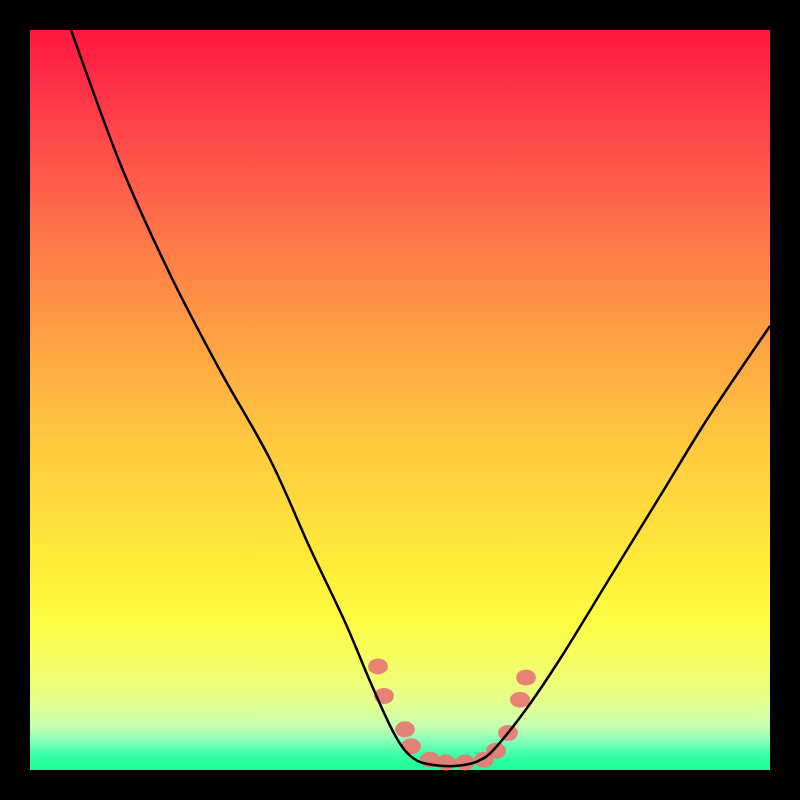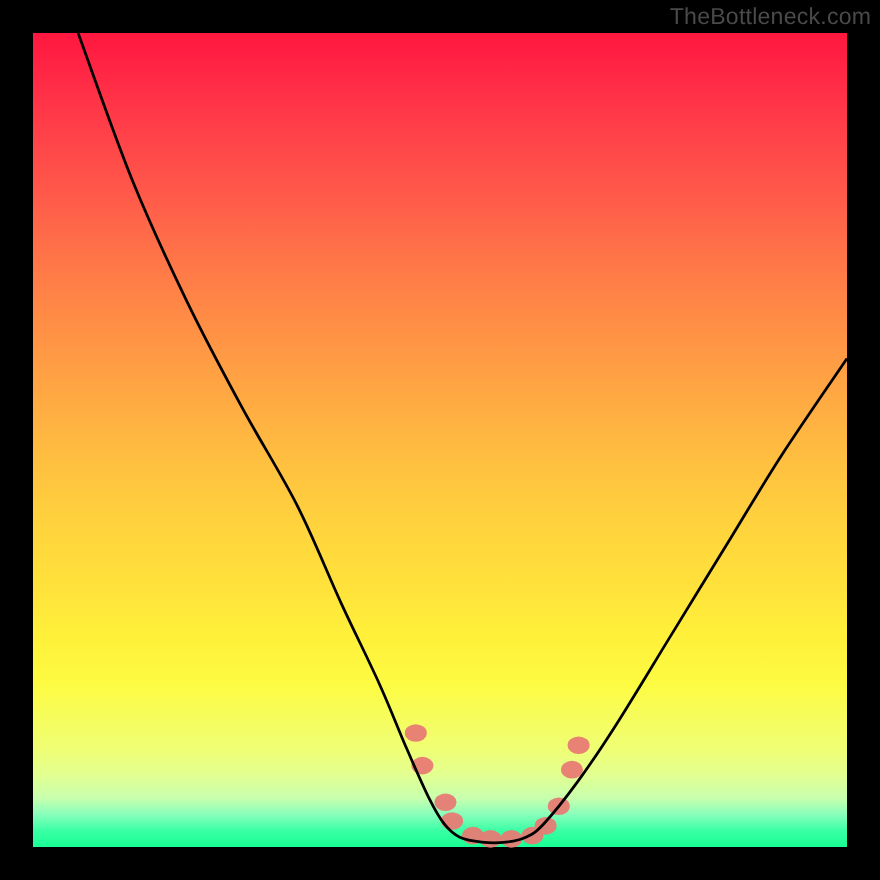--- a/index.html
+++ b/index.html
@@ -75,14 +75,13 @@
         <ellipse cx="465" cy="762.6" rx="10" ry="8" fill="#e77b74" fill-opacity="0.95"></ellipse>
         <ellipse cx="484" cy="759.64" rx="10" ry="8" fill="#e77b74" fill-opacity="0.95"></ellipse>
         <ellipse cx="496" cy="750.76" rx="10" ry="8" fill="#e77b74" fill-opacity="0.95"></ellipse>
         <ellipse cx="508" cy="733" rx="10" ry="8" fill="#e77b74" fill-opacity="0.95"></ellipse>
         <ellipse cx="520" cy="699.7" rx="10" ry="8" fill="#e77b74" fill-opacity="0.95"></ellipse>
         <ellipse cx="526" cy="677.5" rx="10" ry="8" fill="#e77b74" fill-opacity="0.95"></ellipse>
       </g>
     <path fill="none" stroke="#000000" stroke-width="2.5" d="M 71 30 C 79.16666666666667 52.2, 103.5 122.50000000000006, 120 163.20000000000005 C 136.5 203.90000000000003, 153.33333333333334 239.66666666666666, 170 274.2 C 186.66666666666666 308.7333333333333, 203.33333333333334 339.56666666666666, 220 370.4 C 236.66666666666666 401.2333333333333, 255 429.59999999999997, 270 459.2 C 285 488.8, 297.5 520.8666666666667, 310 548 C 322.5 575.1333333333333, 335 599.8, 345 622 C 355 644.2, 362.5 663.9333333333334, 370 681.2 C 377.5 698.4666666666667, 384.3333333333333 714.2533333333333, 390 725.6 C 395.6666666666667 736.9466666666667, 399.3333333333333 743.36, 404 749.28 C 408.6666666666667 755.1999999999999, 412.3333333333333 758.4066666666666, 418 761.12 C 423.6666666666667 763.8333333333334, 431 764.8199999999999, 438 765.56 C 445 766.3, 453.3333333333333 766.3, 460 765.56 C 466.6666666666667 764.8199999999999, 472.3333333333333 763.8333333333334, 478 761.12 C 483.6666666666667 758.4066666666666, 486.1666666666667 757.6666666666666, 494 749.28 C 501.8333333333333 740.8933333333333, 514 725.8466666666666, 525 710.8 C 536 695.7533333333333, 545.8333333333334 681.2, 560 659 C 574.1666666666666 636.8, 593.3333333333334 604.7333333333333, 610 577.6 C 626.6666666666666 550.4666666666667, 643.3333333333334 523.3333333333334, 660 496.2 C 676.6666666666666 469.06666666666666, 691.6666666666666 443.1666666666667, 710 414.8 C 728.3333333333334 386.43333333333334, 760 340.8, 770 326"></path>
   </svg>
 
-  <div class="watermark">TheBottleneck.com</div>
 </div>
 
 </body></html>

